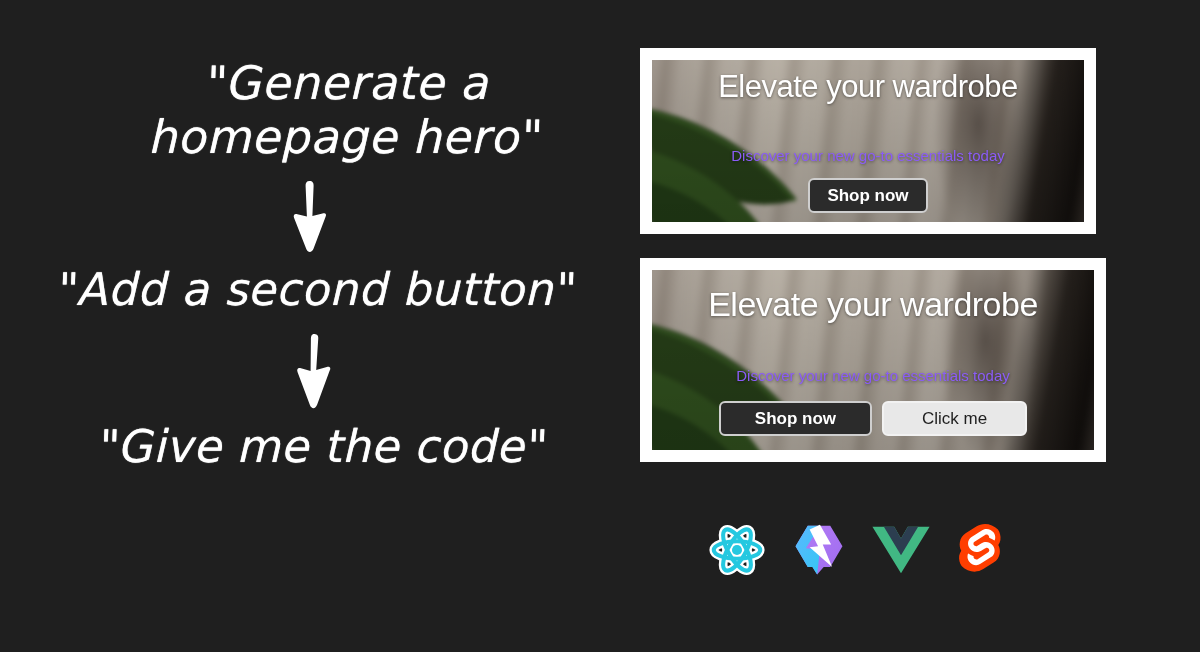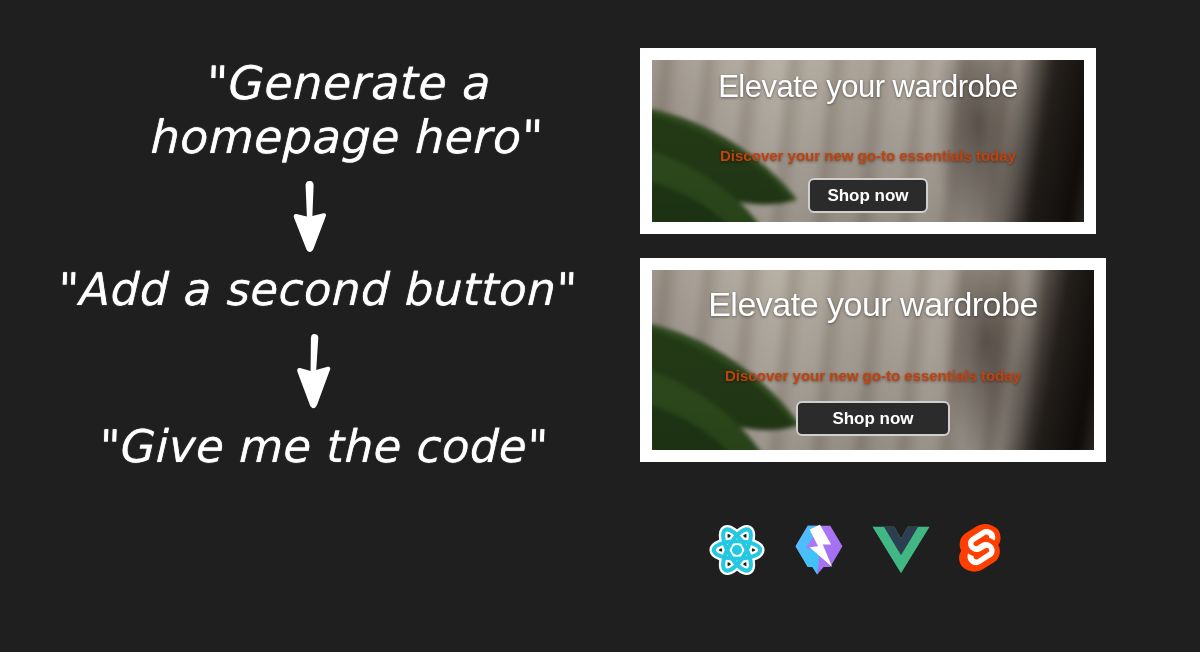--- a/index.html
+++ b/index.html
@@ -168,22 +168,22 @@
     color: #ffffff;
     font-weight: 400;
     letter-spacing: -0.5px;
     text-shadow: 0 1px 3px rgba(0,0,0,0.45);
     white-space: nowrap;
   }
   #hero-card-1 .hero-title { font-size: 31px; margin-bottom: 6px; }
   #hero-card-2 .hero-title { font-size: 34px; margin-bottom: 7px; }
 
   .hero-subtitle {
-    color: #c2410c;
-    font-weight: 700;
+    color: #8b5cf6;
+    font-weight: 400;
     text-shadow: 0 1px 3px rgba(0,0,0,0.45);
     white-space: nowrap;
     margin-top: 36px;
   }
   #hero-card-1 .hero-subtitle { font-size: 15px; margin-bottom: 14px; }
   #hero-card-2 .hero-subtitle { font-size: 15px; margin-bottom: 17px; }
 
   .hero-buttons {
     display: flex;
     gap: 10px;
@@ -298,20 +298,21 @@
           <path d="M14 44 C66 58 122 104 150 152" stroke="#46702c" stroke-width="4" fill="none" opacity="0.7"></path>
         </svg>
       </div>
       <div class="hero-scrim"></div>
 
       <div class="hero-content">
         <div class="hero-title">Elevate your wardrobe</div>
         <div class="hero-subtitle">Discover your new go-to essentials today</div>
         <div class="hero-buttons">
           <button class="hero-btn btn-primary">Shop now</button>
+          <button class="hero-btn btn-secondary">Click me</button>
         </div>
       </div>
     </div>
   </div>
 </div>
 
 <div id="framework-logos">
 
   <div class="logo">
     <svg width="62" height="62" viewBox="0 0 64 64">

